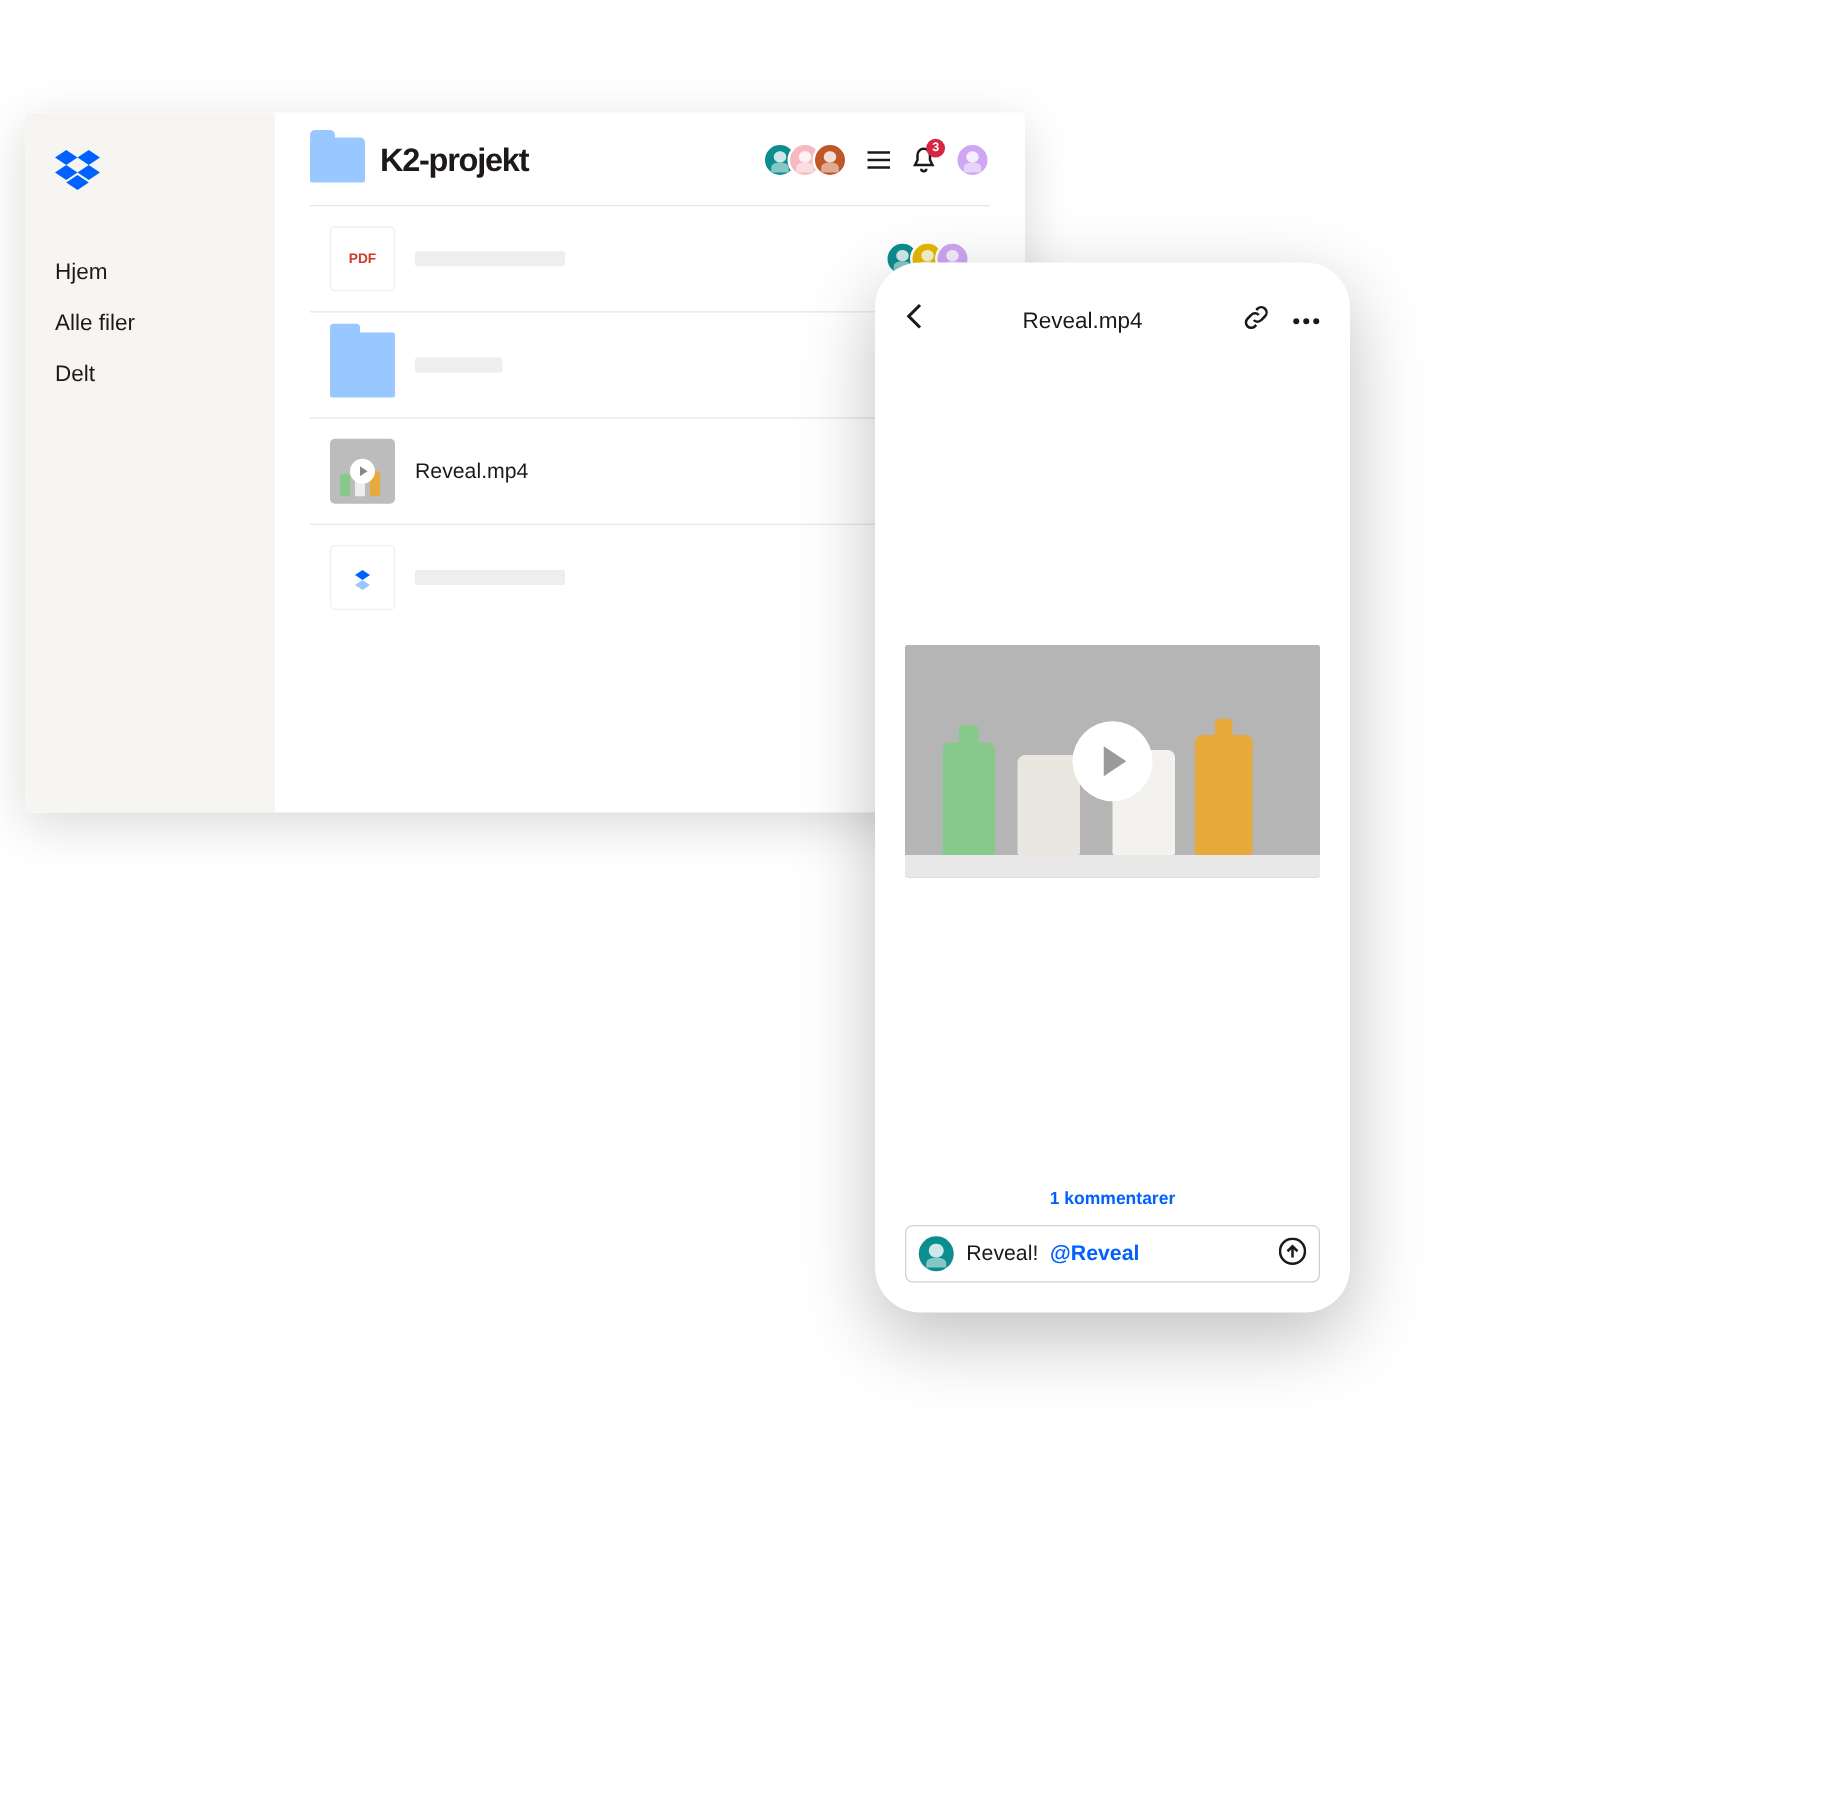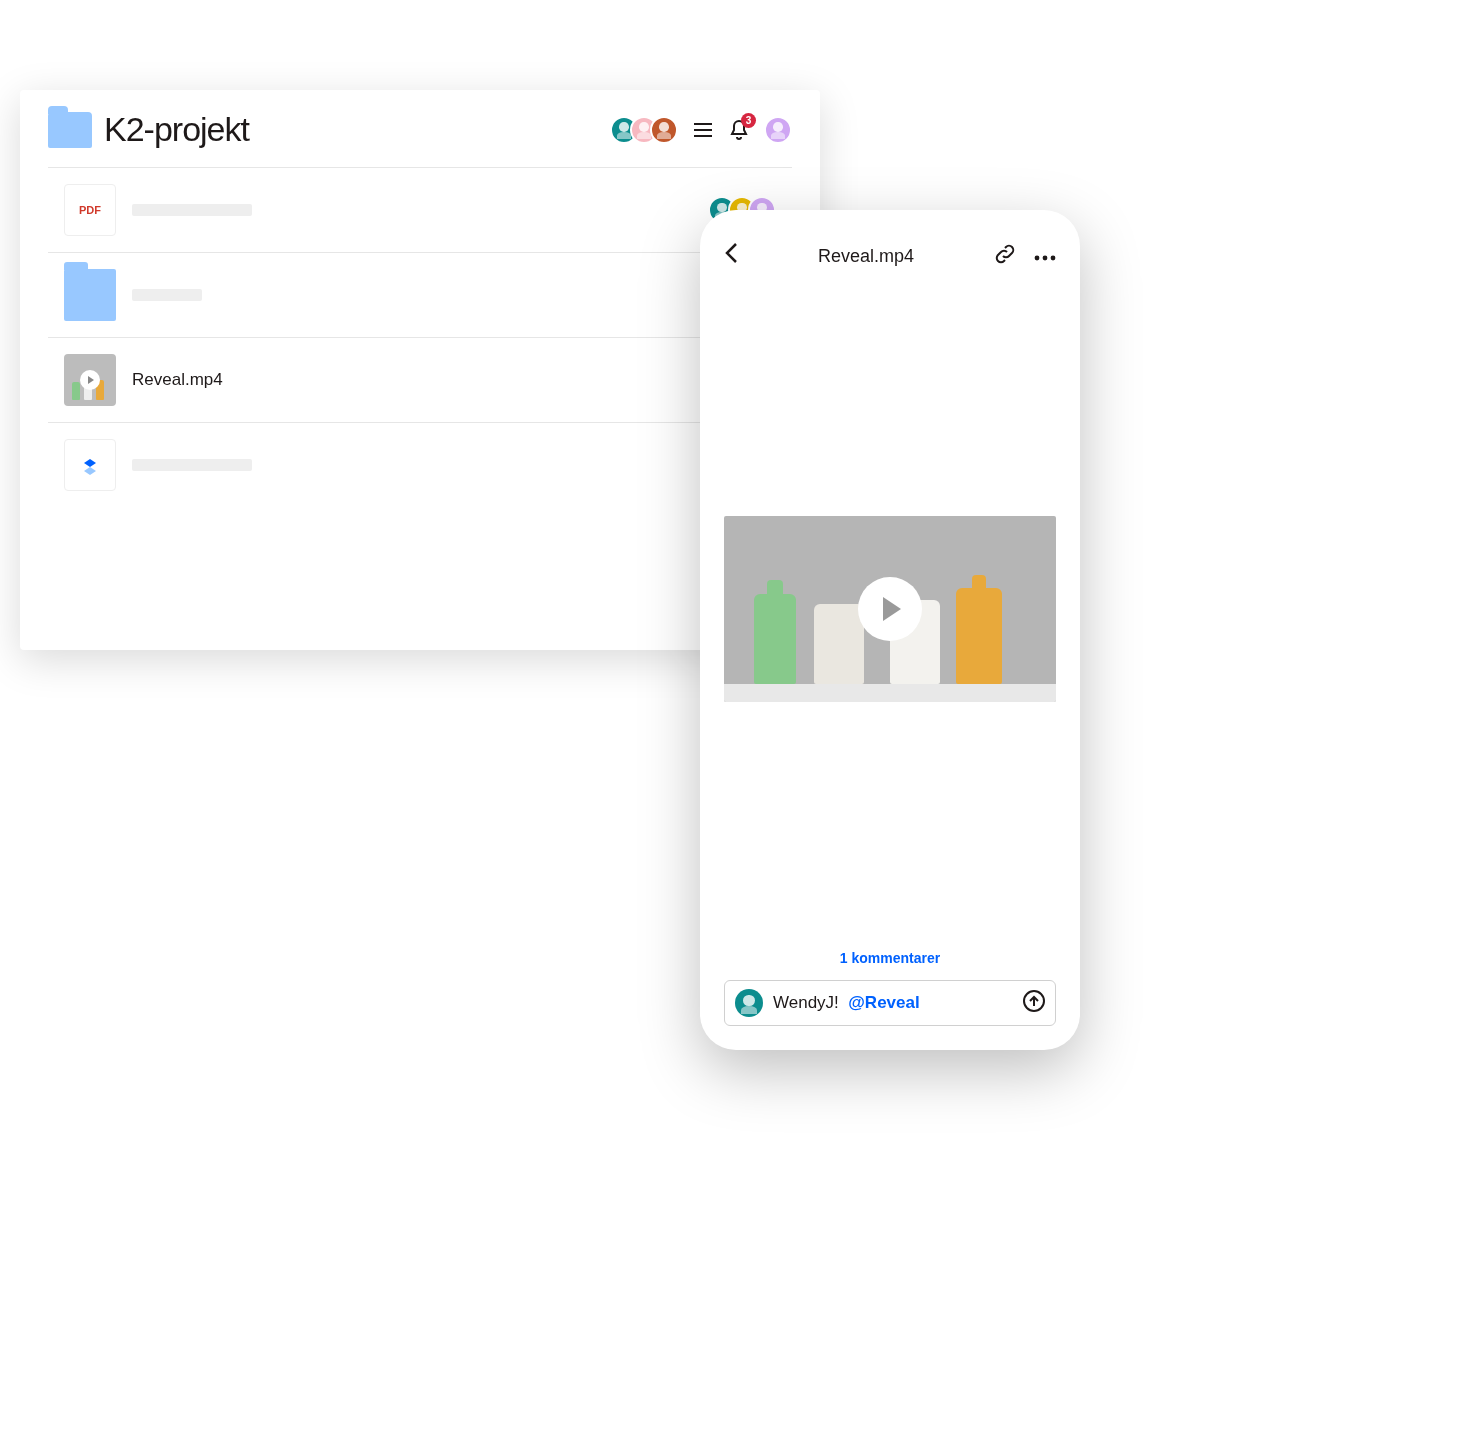--- a/index.html
+++ b/index.html
@@ -25,21 +25,21 @@
     box-shadow: 0 10px 40px rgba(0,0,0,.15);
   }
   .sidebar { width:200px; background:var(--sidebar-bg); padding:30px 24px; }
   .db-logo { margin-bottom:40px; }
   .nav-item { font-size:18px; padding:10px 0; cursor:pointer; }
 
   .main { flex:1; padding:20px 28px 0 28px; }
   .header { display:flex; align-items:center; gap:12px; }
   .folder-icon-lg { width:44px; height:36px; background:var(--folder-blue); border-radius:4px 4px 2px 2px; position:relative; }
   .folder-icon-lg::before { content:""; position:absolute; top:-6px; left:0; width:20px; height:8px; background:var(--folder-blue); border-radius:4px 4px 0 0; }
-  .page-title { font-size:34px; font-weight:400; letter-spacing:-1px; }
+  .page-title { font-size:26px; font-weight:700; letter-spacing:-1px; }
   .hdr-right { margin-left:auto; display:flex; align-items:center; gap:14px; }
   .avatars { display:flex; }
   .avatar { width:28px; height:28px; border-radius:50%; border:2px solid #fff; margin-left:-8px; position:relative; background:#ccc; }
   .avatars .avatar:first-child { margin-left:0; }
   .hamburger, .bell { width:22px; height:22px; display:flex; align-items:center; justify-content:center; cursor:pointer; position:relative; }
   .hamburger::before { content:""; width:18px; height:2px; background:var(--text); box-shadow:0 -6px 0 var(--text), 0 6px 0 var(--text); }
   .badge { position:absolute; top:-6px; right:-6px; background:var(--badge-red); color:#fff; font-size:10px; font-weight:700; width:15px; height:15px; border-radius:50%; display:flex; align-items:center; justify-content:center; }
 
   .file-list { margin-top:18px; }
   .row { display:flex; align-items:center; padding:16px 16px; border-top:1px solid var(--grey); gap:16px; }
@@ -91,20 +91,36 @@
   .comment-box { border:1px solid #d0d0d0; border-radius:6px; padding:8px 10px; display:flex; align-items:center; gap:10px; }
   .cb-avatar { width:28px; height:28px; border-radius:50%; background:var(--avatar-teal); position:relative; flex:0 0 28px; }
   .cb-text { font-size:17px; }
   .mention { color:var(--db-blue); font-weight:600; }
   .send { margin-left:auto; cursor:pointer; }
 </style>
 </head>
 <body>
 
 <div class="desktop">
+  <aside class="sidebar">
+    <div class="db-logo">
+      <svg width="36" height="32" viewBox="0 0 36 32">
+          <g fill="#0061fe">
+            <polygon points="9,0 18,6 9,12 0,6"></polygon>
+            <polygon points="27,0 36,6 27,12 18,6"></polygon>
+            <polygon points="9,12 18,18 9,24 0,18"></polygon>
+            <polygon points="27,12 36,18 27,24 18,18"></polygon>
+            <polygon points="18,20 27,26 18,32 9,26"></polygon>
+          </g>
+        </svg>
+    </div>
+    <div class="nav-item">Hjem</div>
+    <div class="nav-item">Alle filer</div>
+    <div class="nav-item">Delt</div>
+  </aside>
 
   <section class="main">
     <div class="header">
       <div class="folder-icon-lg"></div>
       <div class="page-title">K2-projekt</div>
       <div class="hdr-right">
         <div class="avatars">
           <div class="avatar" style="background:var(--avatar-teal)">
               <span class="face"></span>
             </div>
@@ -227,21 +243,21 @@
     </div>
   </div>
 
   <div class="comments-link">1 kommentarer</div>
 
   <div class="comment-box">
     <div class="cb-avatar">
         <span class="face"></span>
       </div>
     <span class="cb-text">
-      <span>WendyJ!</span>&nbsp;
+      <span>Reveal!</span>&nbsp;
       <span class="mention">@Reveal</span>
     </span>
     <span class="send">
       <svg width="22" height="22" viewBox="0 0 22 22" fill="none" stroke="#1e1919" stroke-width="2">
           <circle cx="11" cy="11" r="10"></circle>
           <path d="M11 16V7M7 11l4-4 4 4"></path>
         </svg>
     </span>
   </div>
 </div>

